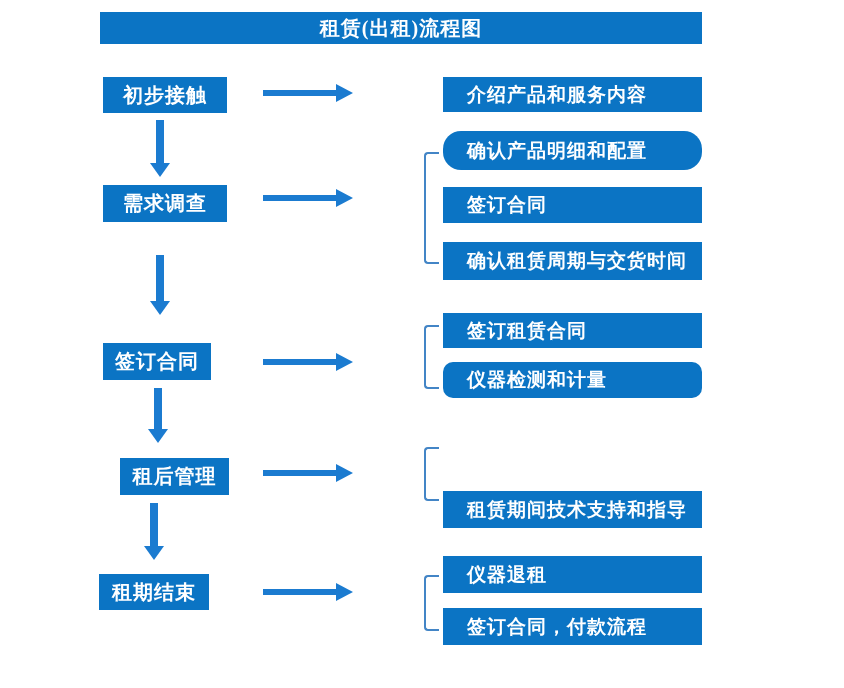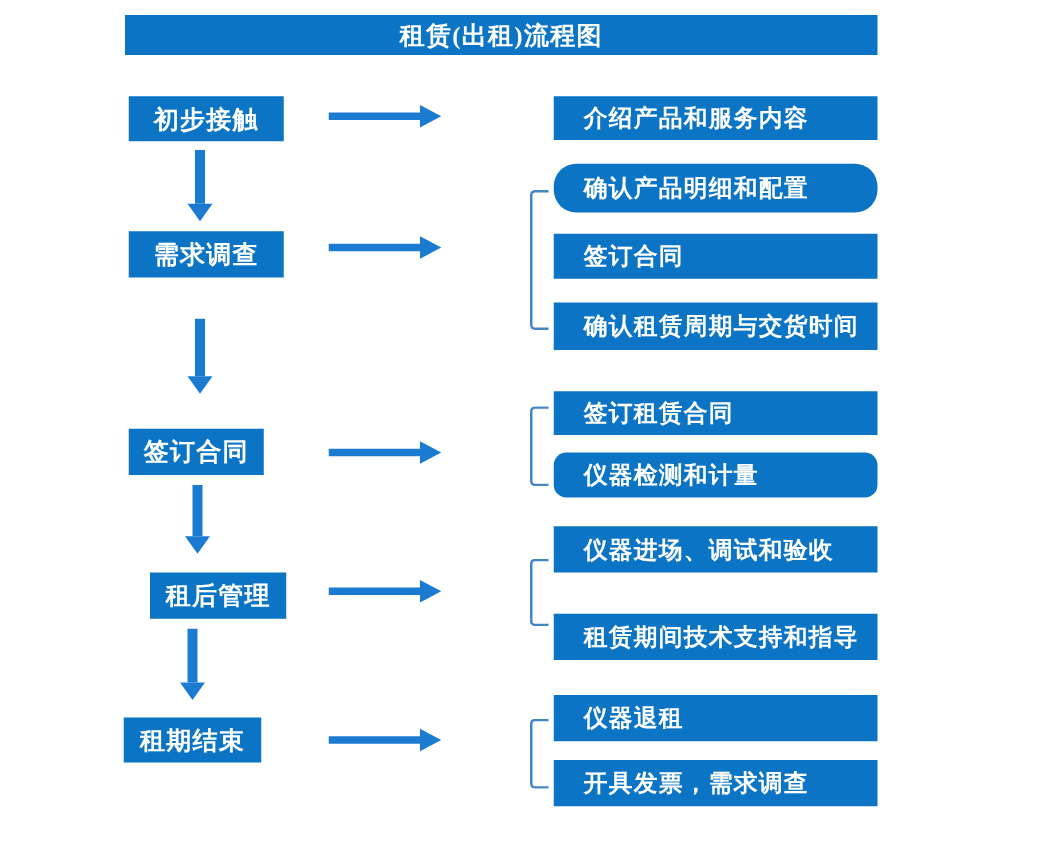--- a/index.html
+++ b/index.html
@@ -101,19 +101,18 @@
 
   <div class="blue-box right-box rb r1a">介绍产品和服务内容</div>
 
   <div class="blue-box right-box rb r2a">确认产品明细和配置</div>
   <div class="blue-box right-box rb r2b">签订合同</div>
   <div class="blue-box right-box rb r2c">确认租赁周期与交货时间</div>
 
   <div class="blue-box right-box rb r3a">签订租赁合同</div>
   <div class="blue-box right-box rb r3b">仪器检测和计量</div>
 
-  <div class="blue-box right-box rb r4a">仪器进场、调试和验收</div>
   <div class="blue-box right-box rb r4b">租赁期间技术支持和指导</div>
 
   <div class="blue-box right-box rb r5a">仪器退租</div>
-  <div class="blue-box right-box rb r5b">开具发票，需求调查</div>
+  <div class="blue-box right-box rb r5b">签订合同，付款流程</div>
 
 </div>
 
 </body></html>

